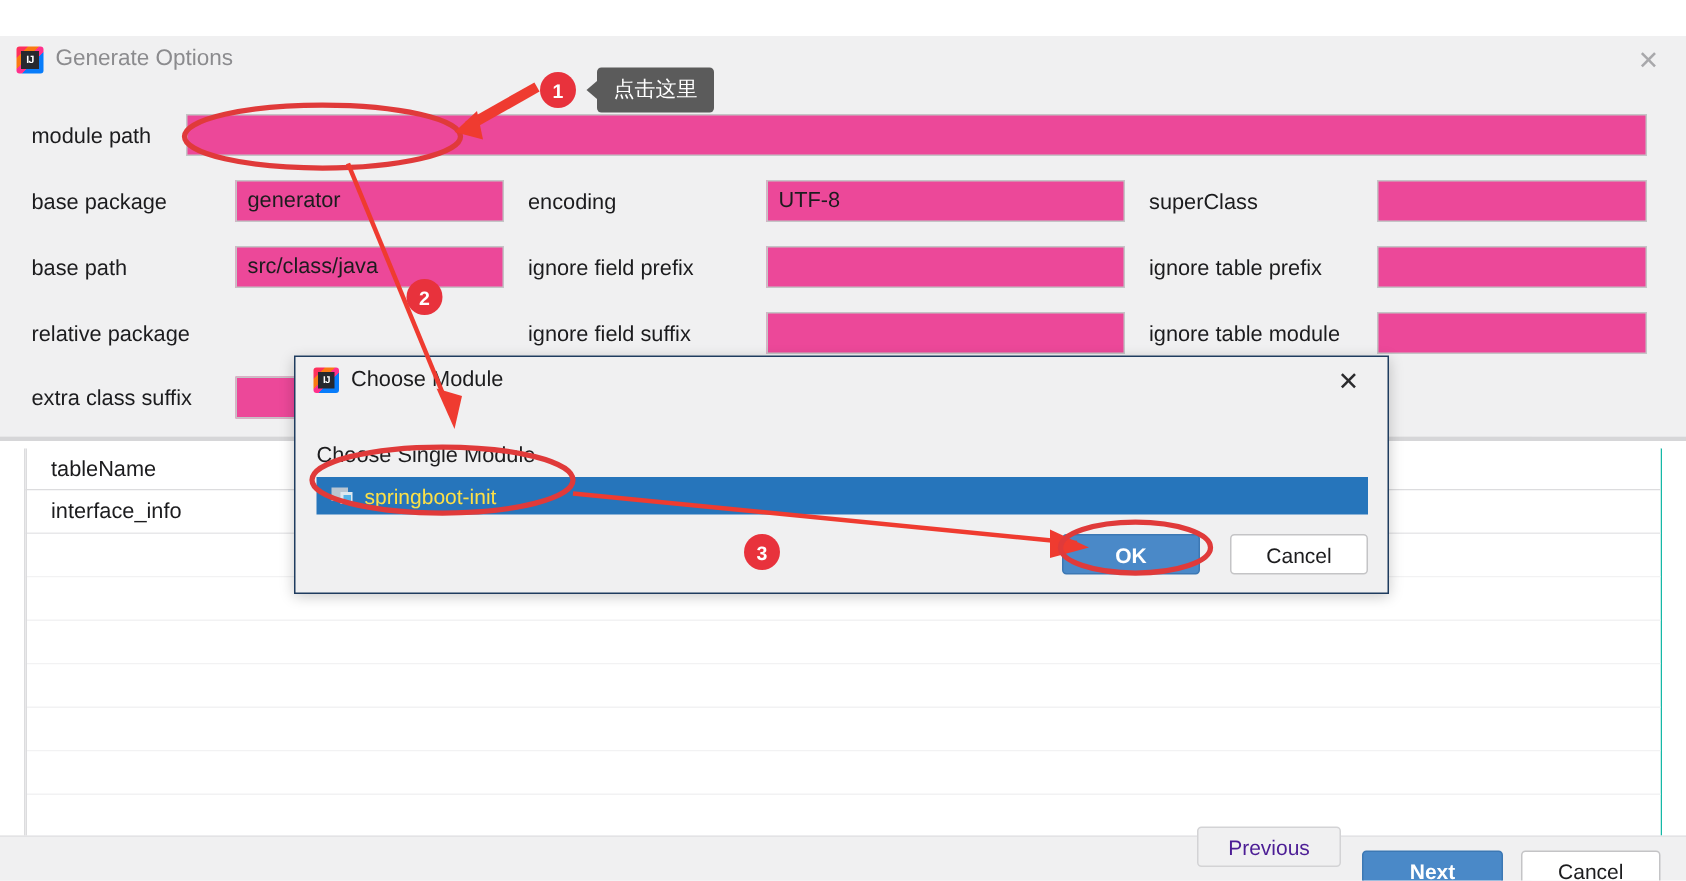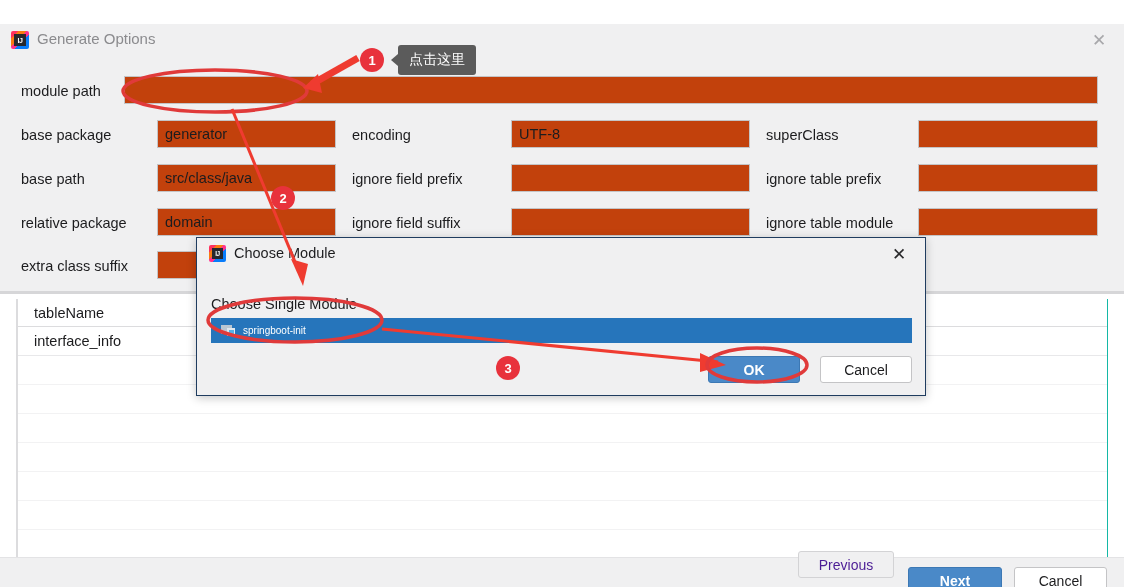--- a/index.html
+++ b/index.html
@@ -63,21 +63,21 @@
     background: #f0f0f1;
   }
   .lbl {
     position: absolute;
     font-size: 14.5px;
     color: #1c1c1e;
     white-space: nowrap;
   }
   .inp {
     position: absolute;
-    background: #c2410c;
+    background: #ec4899;
     border: 1px solid #c4c4c6;
     box-sizing: border-box;
     font-size: 14.5px;
     color: #1c1c1e;
     padding: 0 7px;
     display: flex; align-items: center;
     white-space: nowrap;
     overflow: hidden;
     cursor: text;
   }
@@ -237,21 +237,21 @@
     position: absolute; left: 6px; top: 4px;
     width: 8px; height: 8px;
     background: #dfe8ef;
   }
   .mod-icon .b3 {
     position: absolute; left: 8px; top: 6px;
     width: 5px; height: 5px;
     background: #54b3e8;
   }
   .dlg-list-label {
-    font-size: 10px; color: #ffffff;
+    font-size: 14px; color: #fde047;
     white-space: nowrap;
   }
   .dlg-btn {
     position: absolute; top: 118px;
     height: 27px;
     border-radius: 3px;
     box-sizing: border-box;
     display: flex; align-items: center; justify-content: center;
     font-size: 14px;
     cursor: pointer;
@@ -334,21 +334,20 @@
     <div class="lbl" style="left:21px; top:117px;">base path</div>
     <div class="inp" style="left:157px; top:110px; width:179px; height:28px;" placeholder="">src/class/java</div>
 
     <div class="lbl" style="left:352px; top:117px;">ignore field prefix</div>
     <div class="inp" style="left:511px; top:110px; width:239px; height:28px;" placeholder=""></div>
 
     <div class="lbl" style="left:766px; top:117px;">ignore table prefix</div>
     <div class="inp" style="left:918px; top:110px; width:180px; height:28px;" placeholder=""></div>
 
     <div class="lbl" style="left:21px; top:161px;">relative package</div>
-    <div class="inp" style="left:157px; top:154px; width:179px; height:28px;" placeholder="">domain</div>
 
     <div class="lbl" style="left:352px; top:161px;">ignore field suffix</div>
     <div class="inp" style="left:511px; top:154px; width:239px; height:28px;" placeholder=""></div>
 
     <div class="lbl" style="left:766px; top:161px;">ignore table module</div>
     <div class="inp" style="left:918px; top:154px; width:180px; height:28px;" placeholder=""></div>
 
     <div class="lbl" style="left:21px; top:204px;">extra class suffix</div>
     <div class="inp" style="left:157px; top:197px; width:179px; height:28px;" placeholder=""></div>
   </div>

